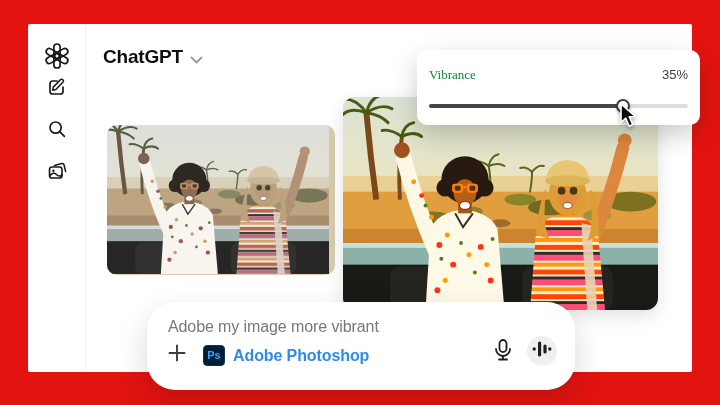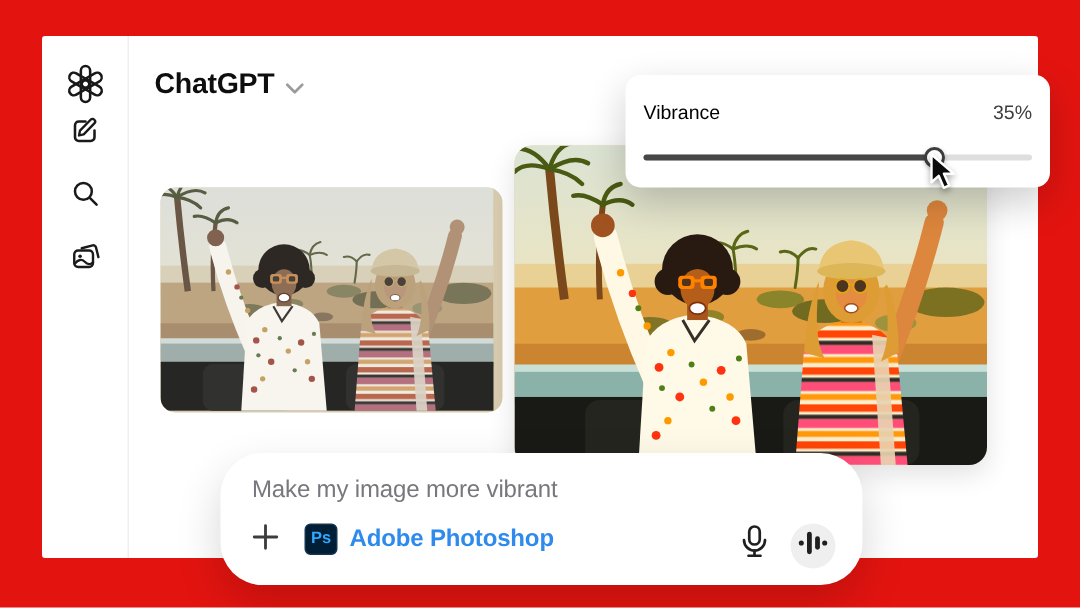--- a/index.html
+++ b/index.html
@@ -54,21 +54,21 @@
   .photo.after svg { filter:saturate(1.5) contrast(1.07); }
 
   
   .vibrance-panel {
     position:absolute; left:417px; top:50px; width:283px; height:75px;
     background:#FFFFFF; border-radius:10px; z-index:5;
     box-shadow:0 10px 26px rgba(0,0,0,.20);
     padding:17px 12px 0 12px;
   }
   .vib-row { display:flex; justify-content:space-between; align-items:baseline; }
-  .vib-label { font-size:13px; color:#000000; }
+  .vib-label { font-size:13px; color:#15803d;font-family:Liberation Serif, serif; }
   .vib-value { font-size:13px; color:#3E3E3E; }
   .slider { position:relative; margin-top:15px; height:16px; cursor:pointer; }
   .slider .track {
     position:absolute; left:0; right:0; top:6px; height:4px; border-radius:2px; background:#DEDEDE;
   }
   .slider .fill {
     position:absolute; left:0; top:6px; height:4px; border-radius:2px; background:#474747;
   }
   .slider .knob {
     position:absolute; top:8px; width:14px; height:14px; border-radius:50%;
@@ -79,21 +79,21 @@
             filter:drop-shadow(0 2px 2px rgba(0,0,0,.35)); pointer-events:none; }
 
   
   .composer {
     position:absolute; left:147px; top:302px; width:428px; height:88px;
     background:#FFFFFF; border-radius:28px; z-index:6;
     box-shadow:0 12px 30px rgba(0,0,0,.16);
     padding:16px 18px 0 21px;
   }
   .prompt { font-size:16px; color:#77777D; letter-spacing:-0.1px; }
-  .composer-row { display:flex; align-items:flex-start; margin-top:13px; }
+  .composer-row { display:flex; align-items:flex-end; }
   .icon-btn { display:flex; align-items:center; justify-content:center; cursor:pointer; }
   .tool-chip { display:flex; align-items:center; gap:8px; margin-left:17px; cursor:pointer; }
   .ps-badge {
     width:22px; height:21px; border-radius:4px; background:#001E36;
     border:1px solid #17344F;
     color:#31A8FF; font-size:11px; font-weight:700; line-height:19px; text-align:center;
   }
   .tool-name { font-size:16px; color:#2E8AED; letter-spacing:-0.1px;font-weight:bold; }
   .composer-row .spacer { flex:1; }
   .mic-btn { width:28px; height:28px; }
@@ -301,21 +301,21 @@
     <div class="knob" style="left: 75%;"></div>
     <div class="cursor" style="left: 75%;">
       <svg width="19" height="26" viewBox="0 0 19 26">
         <path d="M2,1 L2,19.5 L6.8,15.2 L10.2,23.2 L13.8,21.6 L10.3,13.8 L16.8,13.8 Z" fill="#0B0B0B" stroke="#FFFFFF" stroke-width="1.6" stroke-linejoin="round"></path>
       </svg>
     </div>
   </div>
 </div>
 
 <div class="composer">
-  <div class="prompt">Make my image more vibrant</div>
+  <div class="prompt">Adobe my image more vibrant</div>
   <div class="composer-row">
     <div class="icon-btn">
       <span>
         <svg width="18" height="18" viewBox="0 0 18 18" stroke="#3C3C3C" stroke-width="1.9" stroke-linecap="round">
           <path d="M9,1.5 V16.5 M1.5,9 H16.5"></path>
         </svg>
       </span>
     </div>
     <div class="tool-chip">
       <span class="ps-badge">Ps</span>

